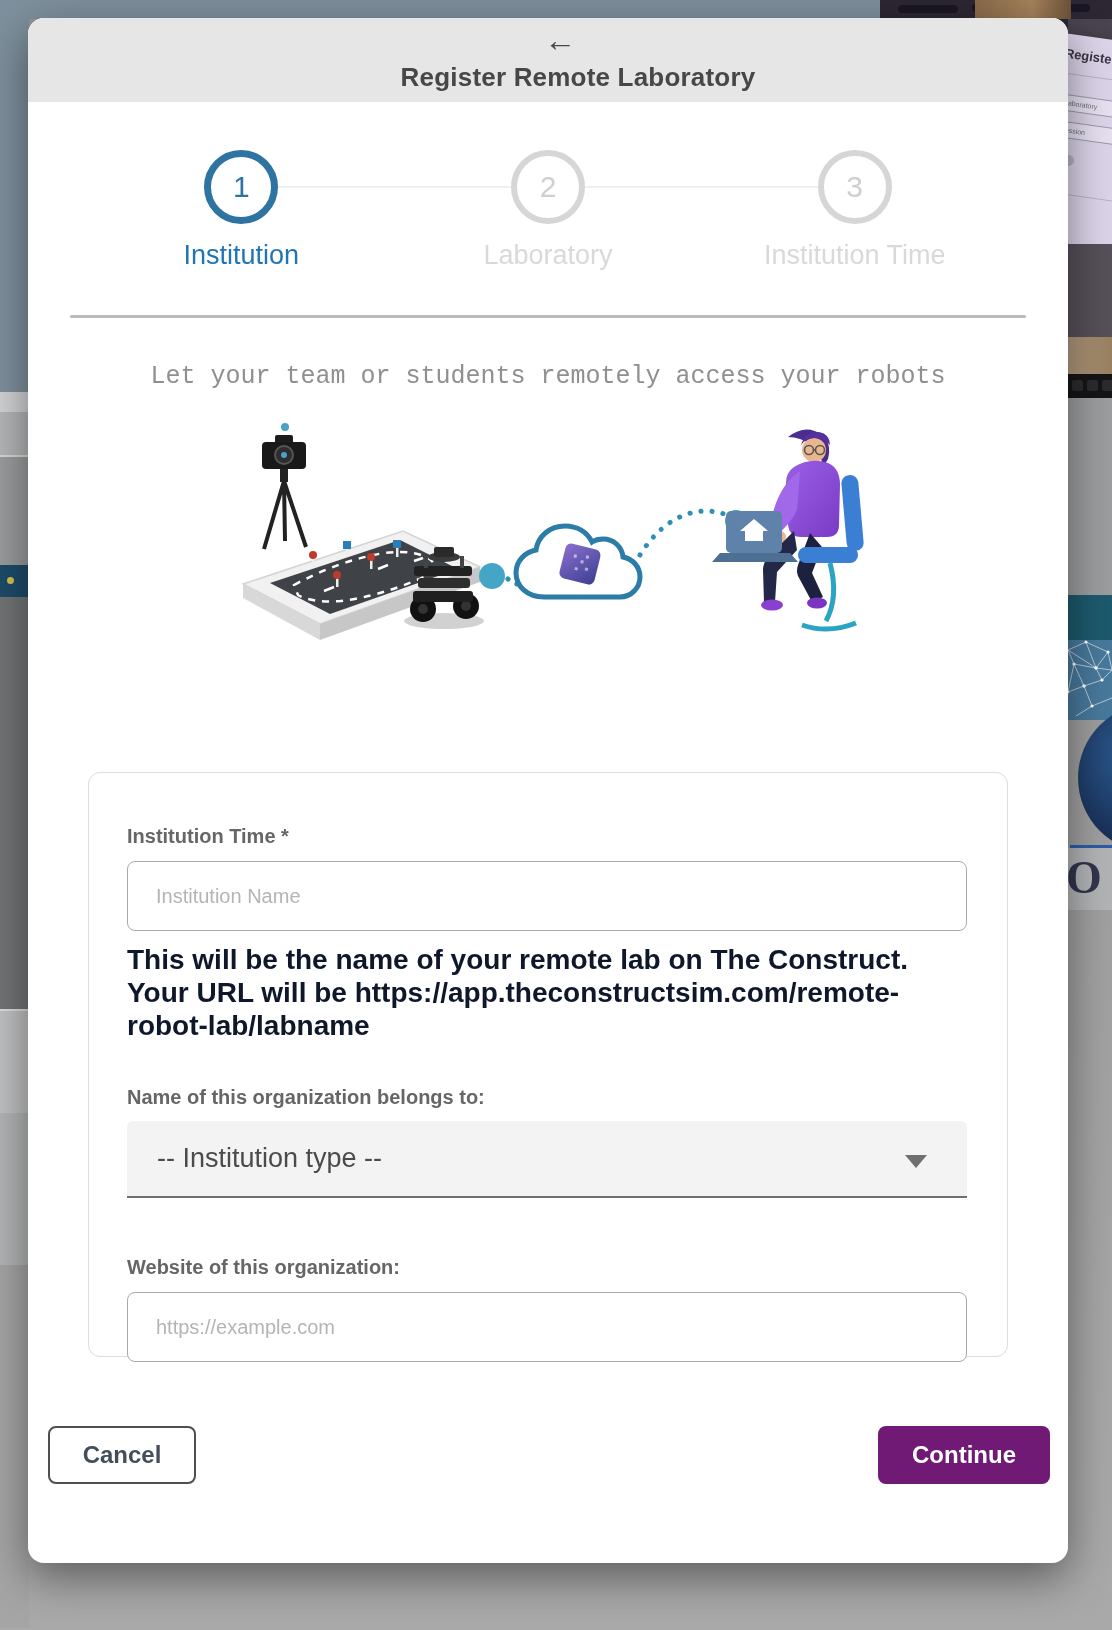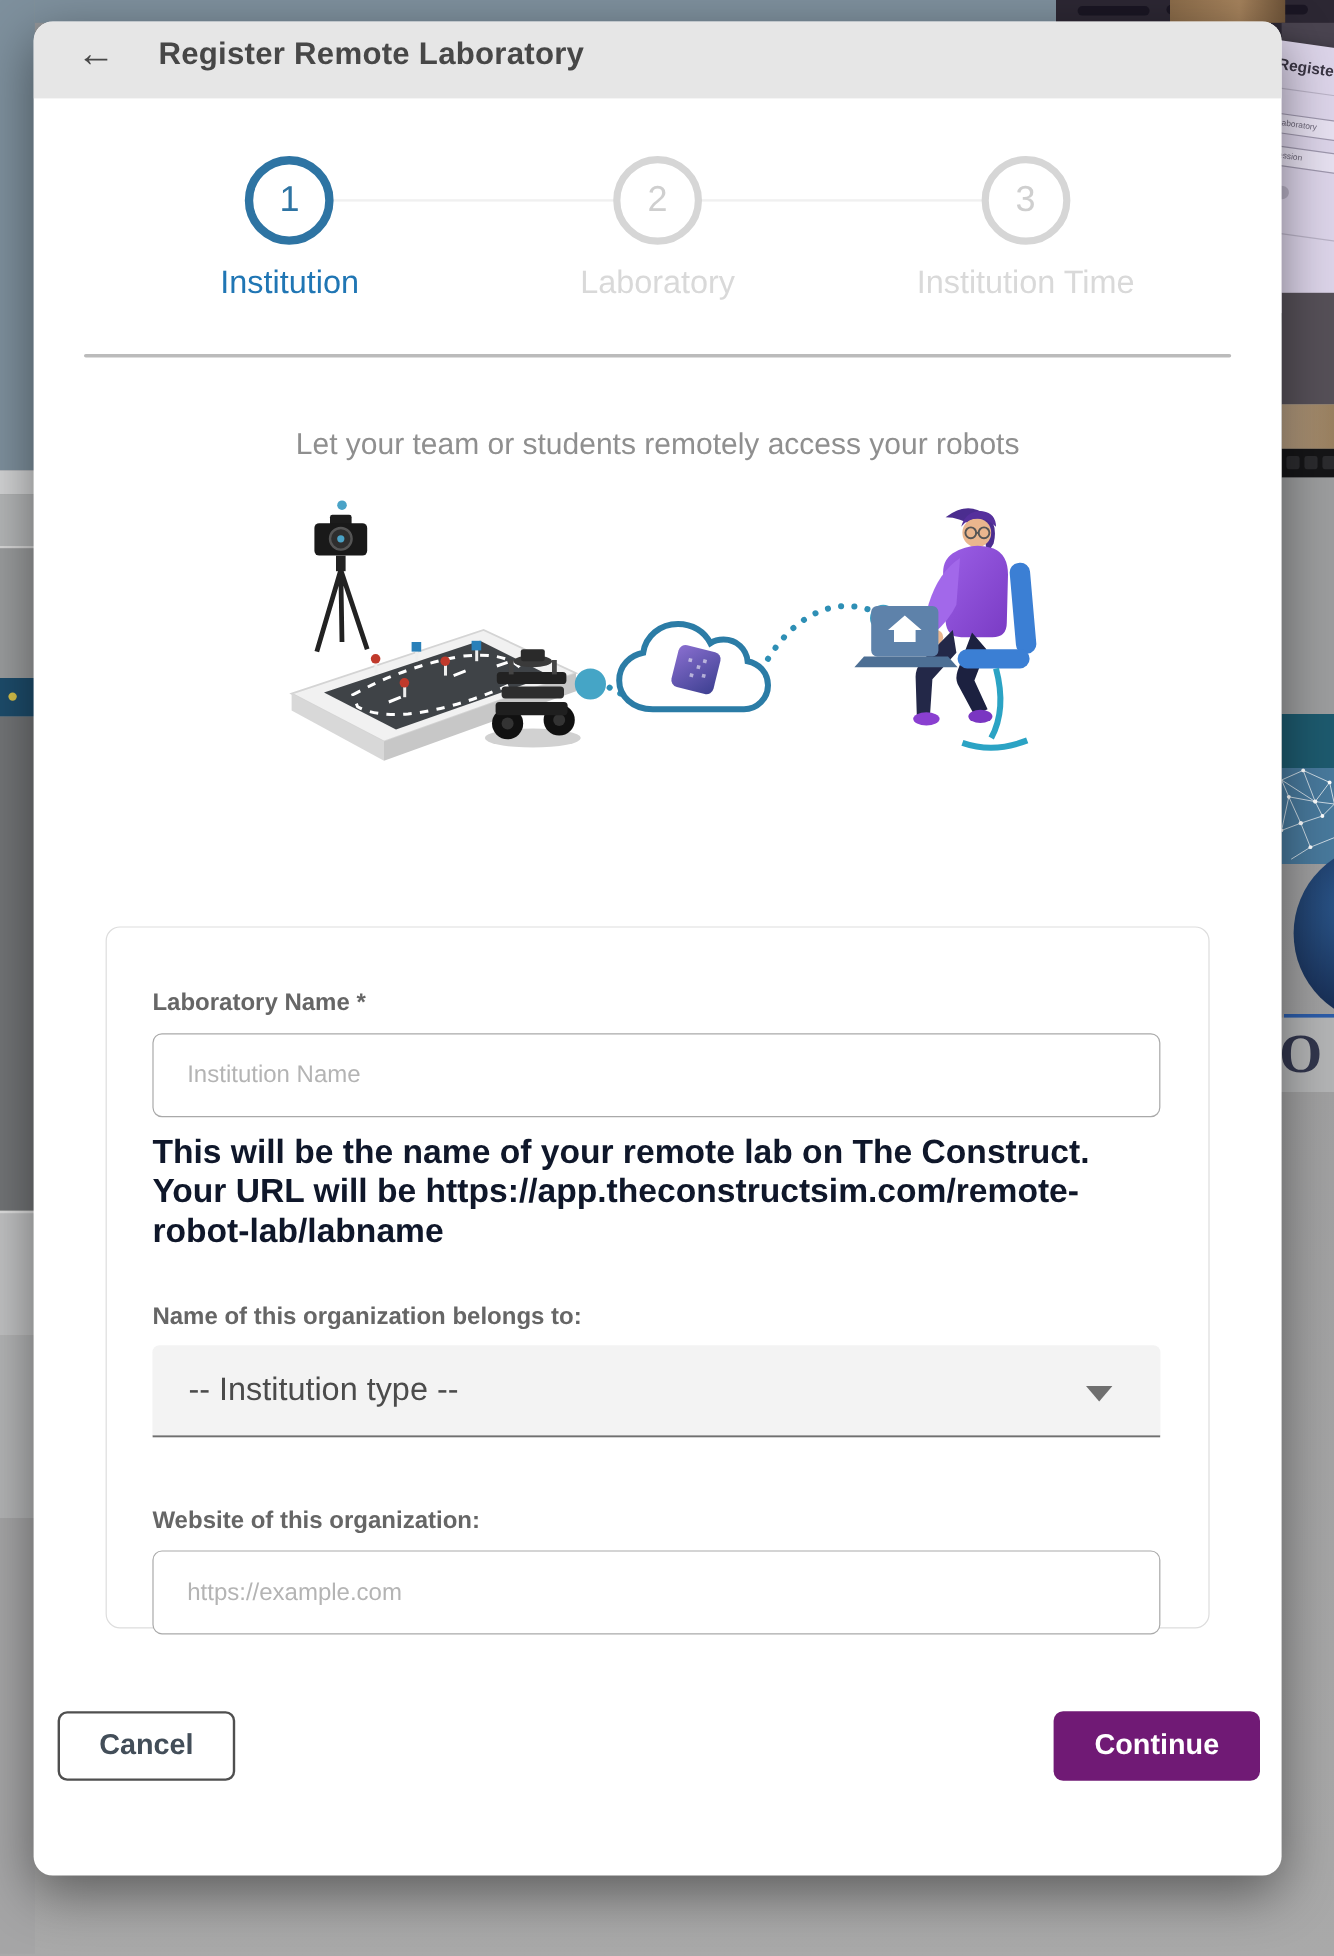--- a/index.html
+++ b/index.html
@@ -54,41 +54,41 @@
   .sc-toggle{ margin-top:16px; width:24px; height:11px; border-radius:6px; background:#b9b2c6; position:relative; }
   .sc-toggle i{ position:absolute; left:1px; top:1px; width:9px; height:9px; border-radius:50%; background:#f4f1fa; }
   .sc-cursor{ position:absolute; left:30px; top:135px; width:0; height:0;
               border-left:7px solid #111; border-right:4px solid transparent;
               border-bottom:11px solid transparent; transform:rotate(-12deg); }
   .sc-line2{ margin-top:28px; border-top:1px solid #b9b2c6; width:110px; }
 
   
   .modal{ position:absolute; left:28px; top:18px; width:1040px; height:1545px;
           background:#fff; border-radius:16px; box-shadow:0 14px 44px rgba(0,0,0,.45); overflow:hidden; }
-  .modal-header{ height:64px; background:#e6e6e6; display:flex; align-items:center; padding:0 0 12px 36px; }
+  .modal-header{ height:84px; background:#e6e6e6; display:flex; align-items:center; padding:0 0 12px 36px;flex-direction:column; }
   .back-btn{ width:44px; height:44px; border:none; background:transparent; cursor:pointer;
              font-size:32px; color:#484848; line-height:44px; text-align:left; }
   .back-btn::before{ content:"\2190"; }
   .modal-title{ font-size:26px; font-weight:bold; color:#474747; margin-left:24px; letter-spacing:.2px; }
 
   
   .stepper{ position:relative; margin:48px 60px 0 60px; display:flex; }
   .stepper .connector{ position:absolute; left:170px; right:170px; top:36px; height:2px; background:#f0f0f0; }
   .step{ flex:1; display:flex; flex-direction:column; align-items:center; position:relative; cursor:pointer; }
   .step-circle{ width:74px; height:74px; border-radius:50%; background:#fff; display:flex;
                 align-items:center; justify-content:center; font-size:30px; }
   .step.active .step-circle{ border:7px solid #2e74a3; color:#2e74a3; }
   .step.inactive .step-circle{ border:6px solid #d6d6d6; color:#cfcfcf; }
   .step-label{ margin-top:16px; font-size:27px; font-weight:normal; }
   .step.active .step-label{ color:#2076b4; }
   .step.inactive .step-label{ color:#d9d9d9; }
 
   .divider{ margin:44px 42px 0 42px; height:3px; background:#bbb; border-radius:2px; }
 
-  .subtitle{ margin-top:58px; text-align:center; font-size:25px; color:#8f8f8f; }
+  .subtitle{ margin-top:44px; text-align:center; font-size:25px; color:#8f8f8f;font-family:Liberation Mono, monospace; }
 
   
   .illus{ margin:28px auto 0 auto; width:640px; height:230px; display:block; }
 
   
   .form-card{ position:absolute; left:60px; top:754px; width:920px; height:585px;
               border:1px solid #ddd; border-radius:12px; padding:52px 40px 0 38px; background:#fff; }
   .f-label{ font-size:20px; font-weight:bold; color:#666; }
   .f-input{ margin-top:13px; width:100%; height:70px; border:1.5px solid #a9a9a9; border-radius:8px;
             font-size:20px; color:#444; padding:0 28px; font-family:"Liberation Sans", sans-serif; }
@@ -303,21 +303,21 @@
           <path d="M526 100 l-14 12 h5 v10 h18 v-10 h5 z" fill="#ffffff"></path>
           <polygon points="492,134 562,134 570,143 484,143" fill="#4d6f94"></polygon>
         </g>
         <rect x="570" y="128" width="60" height="16" rx="8" fill="#3b7fd4"></rect>
         <path d="M602 144 q9 34 -4 58" stroke="#2ba3c4" stroke-width="5" fill="none"></path>
         <path d="M574 206 q26 9 54 -2" stroke="#2ba3c4" stroke-width="5" fill="none"></path>
       </g>
     </svg>
 
     <div class="form-card">
-      <div class="f-label">Laboratory Name *</div>
+      <div class="f-label">Institution Time *</div>
       <input class="f-input" type="text" placeholder="Institution Name" style="">
       <div class="f-help">
         <div>This will be the name of your remote lab on The Construct.</div>
         <div>Your URL will be https://app.theconstructsim.com/remote-robot-lab/labname</div>
       </div>
 
       <div class="grp2">
         <div class="f-label">Name of this organization belongs to:</div>
         <div class="f-select">
           <span>-- Institution type --</span>

